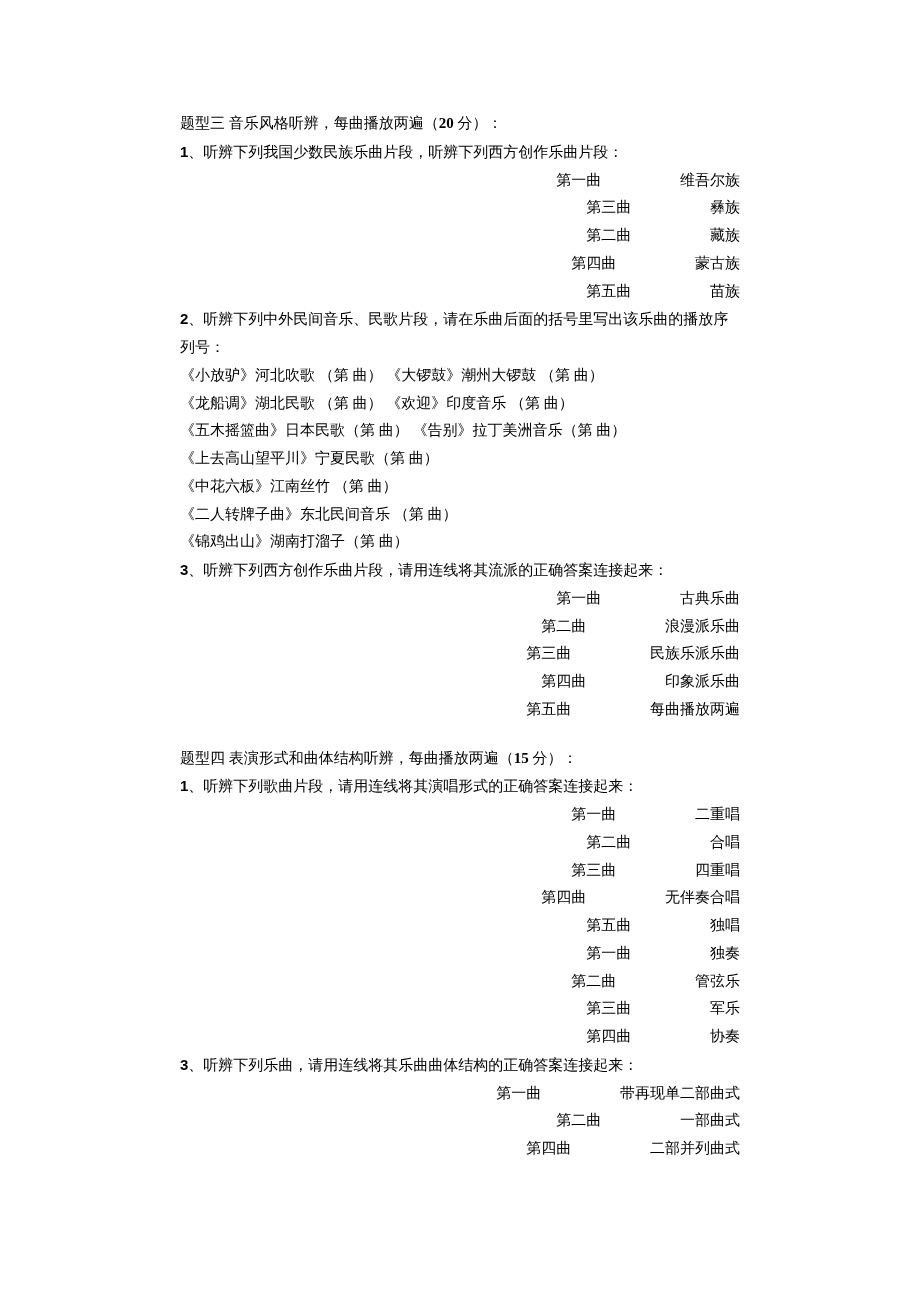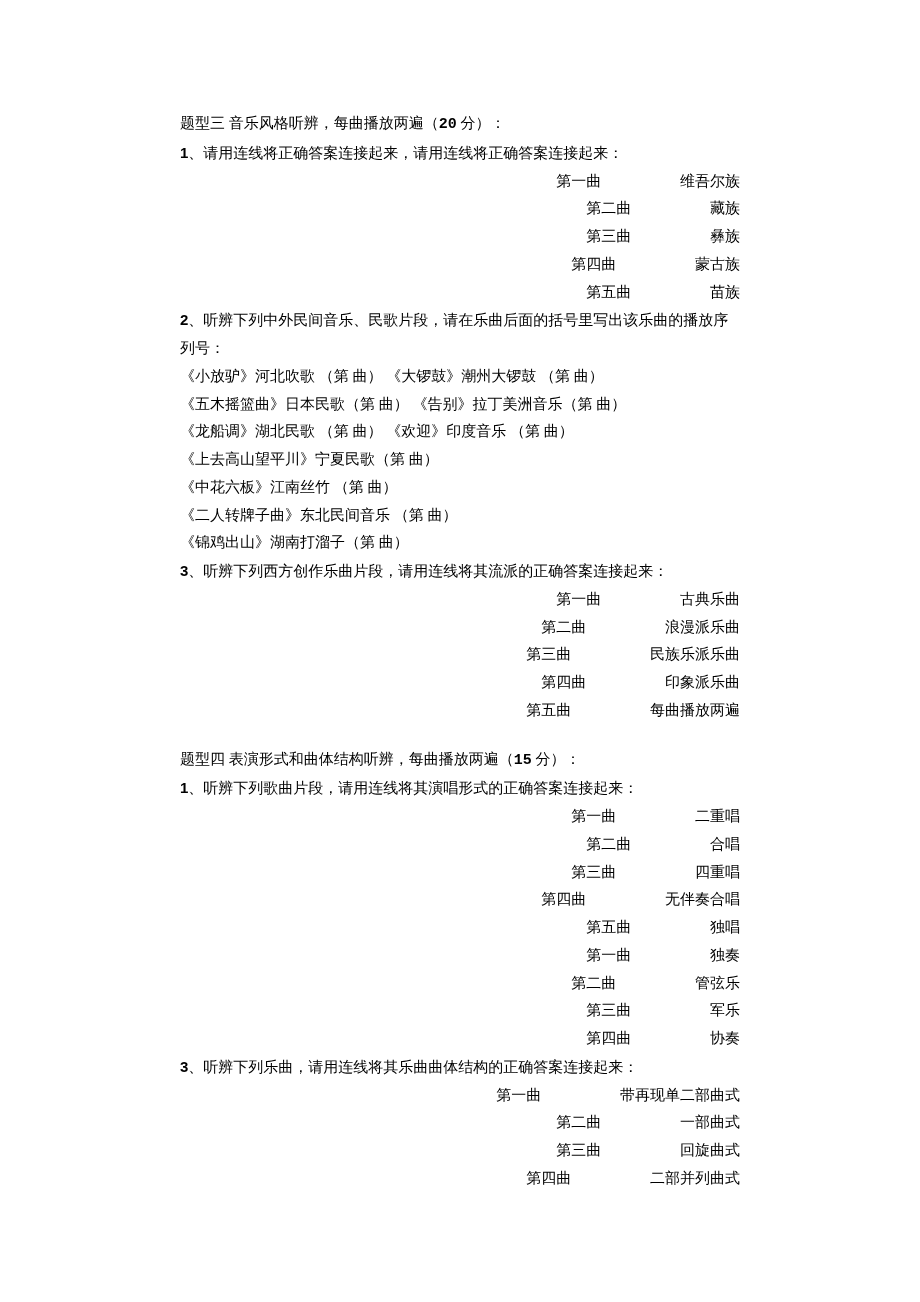--- a/index.html
+++ b/index.html
@@ -10,47 +10,47 @@
     width: 920px;
   }
   .page {
     padding: 110px 180px 100px 180px;
     font-size: 15px;
     line-height: 1.85;
     color: #000;
   }
   .row { white-space: pre; text-align: right; }
   .num { font-family: Arial, sans-serif; font-weight: bold; }
-  .pts { font-family: Liberation Mono, monospace; font-weight: bold; }
+  .pts { font-family: Liberation Serif, serif; font-weight: bold; }
   .section-gap { height: 1.4em; }
 </style>
 </head>
 <body>
 
 <div class="page">
 
   <div>
     <span>题型三 音乐风格听辨，每曲播放两遍（</span><span class="pts">20</span><span> 分）：</span>
   </div>
 
   <div>
-    <span class="num">1</span><span>、请用连线将正确答案连接起来，请用连线将正确答案连接起来：</span>
+    <span class="num">1</span><span>、听辨下列我国少数民族乐曲片段，听辨下列西方创作乐曲片段：</span>
   </div>
   <div class="row"><span>第一曲</span>                     <span>维吾尔族</span></div>
+  <div class="row"><span>第三曲</span>                     <span>彝族</span></div>
   <div class="row"><span>第二曲</span>                     <span>藏族</span></div>
-  <div class="row"><span>第三曲</span>                     <span>彝族</span></div>
   <div class="row"><span>第四曲</span>                     <span>蒙古族</span></div>
   <div class="row"><span>第五曲</span>                     <span>苗族</span></div>
 
   <div>
     <span class="num">2</span><span>、听辨下列中外民间音乐、民歌片段，请在乐曲后面的括号里写出该乐曲的播放序列号：</span>
   </div>
   <div>《小放驴》河北吹歌 （第 曲） 《大锣鼓》潮州大锣鼓 （第   曲）</div>
+  <div>《龙船调》湖北民歌 （第 曲） 《欢迎》印度音乐 （第   曲）</div>
   <div>《五木摇篮曲》日本民歌（第 曲） 《告别》拉丁美洲音乐（第   曲）</div>
-  <div>《龙船调》湖北民歌 （第 曲） 《欢迎》印度音乐 （第   曲）</div>
   <div>《上去高山望平川》宁夏民歌（第 曲）</div>
   <div>《中花六板》江南丝竹 （第 曲）</div>
   <div>《二人转牌子曲》东北民间音乐 （第   曲）</div>
   <div>《锦鸡出山》湖南打溜子（第   曲）</div>
 
   <div>
     <span class="num">3</span><span>、听辨下列西方创作乐曲片段，请用连线将其流派的正确答案连接起来：</span>
   </div>
   <div class="row"><span>第一曲</span>                     <span>古典乐曲</span></div>
   <div class="row"><span>第二曲</span>                     <span>浪漫派乐曲</span></div>
@@ -76,21 +76,20 @@
   <div class="row"><span>第一曲</span>                     <span>独奏</span></div>
   <div class="row"><span>第二曲</span>                     <span>管弦乐</span></div>
   <div class="row"><span>第三曲</span>                     <span>军乐</span></div>
   <div class="row"><span>第四曲</span>                     <span>协奏</span></div>
 
   <div>
     <span class="num">3</span><span>、听辨下列乐曲，请用连线将其乐曲曲体结构的正确答案连接起来：</span>
   </div>
   <div class="row"><span>第一曲</span>                     <span>带再现单二部曲式</span></div>
   <div class="row"><span>第二曲</span>                     <span>一部曲式</span></div>
-  <div class="row"><span>第三曲</span>                     <span>回旋曲式</span></div>
   <div class="row"><span>第四曲</span>                     <span>二部并列曲式</span></div>
 
   <div class="section-gap"></div>
 
   <div>
     
   </div>
 
 </div>
 

